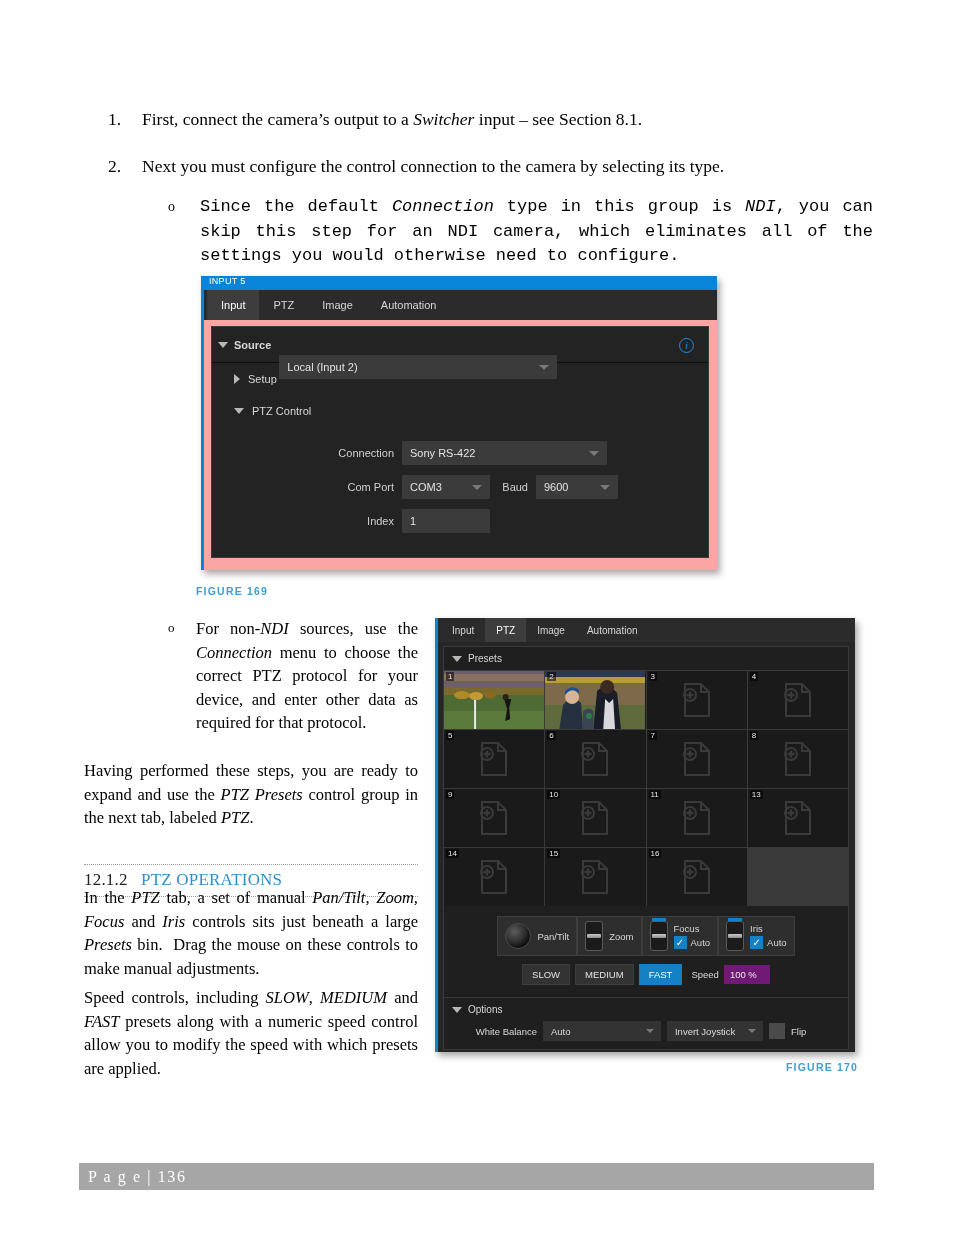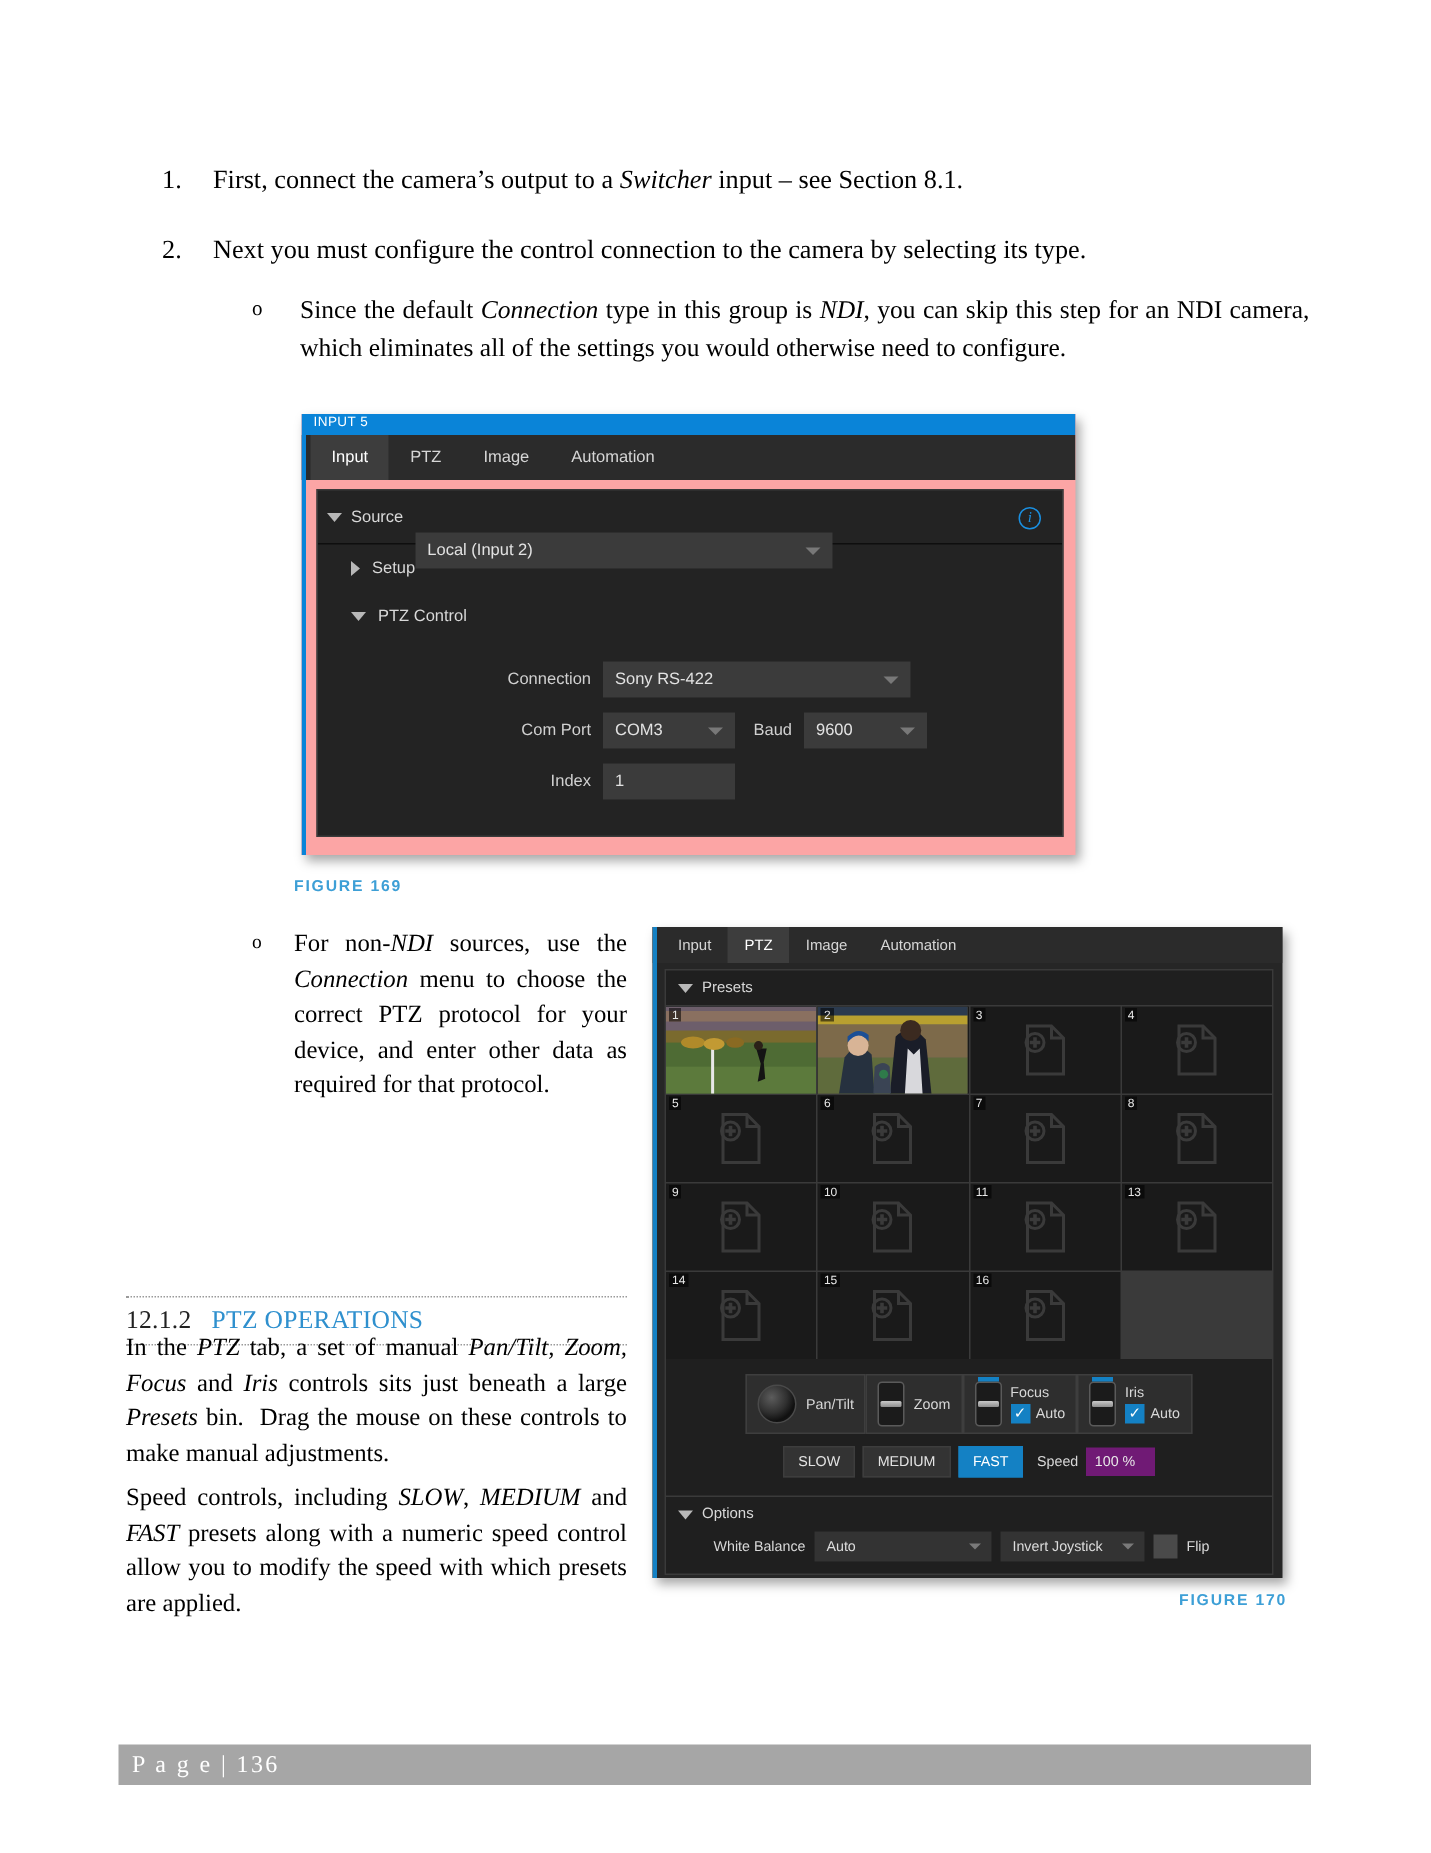--- a/index.html
+++ b/index.html
@@ -17,21 +17,21 @@
   .page { position:absolute; inset:0; }
 
   .numlist { position:absolute; left:108px; top:108px; width:770px; }
   .numitem { display:flex; font-size:17.5px; line-height:1.35; margin-bottom:23px; }
   .numitem .marker { width:34px; flex:none; }
   .numitem .body { flex:1; }
 
   .subitem { position:absolute; left:168px; top:195px; width:705px;
              display:flex; font-size:17px; line-height:1.45; }
   .subitem .marker { width:32px; flex:none; font-size:14px; padding-top:2px;}
-  .subitem .body { flex:1; text-align:justify; }
+  .subitem .body { flex:1; text-align:justify;font-family:Liberation Mono, monospace; }
 
   em, .it { font-style: italic; }
 
   
   .fig169 {
     position:absolute; left:201px; top:276px; width:516px; height:294px;
     background:#fca5a5;
     box-shadow: 3px 4px 7px rgba(0,0,0,.35);
     overflow:hidden;
   }
@@ -207,21 +207,21 @@
     <div class="tabbar">
       <div class="tab active">Input</div>
       <div class="tab">PTZ</div>
       <div class="tab">Image</div>
       <div class="tab">Automation</div>
     </div>
 
     <div class="f169-body">
       <div class="src-row">
         <div class="tri down"></div>
-        <div class="lbl" style="margin-right:8px;">Source</div>
+        <div class="lbl" style="margin-right:8px;font-weight:bold;">Source</div>
         <div class="combo" style="width:278px;margin-top:44px;">
           <span>Local (Input 2)</span>
           <span class="caret"></span>
         </div>
         <div class="info-circle">i</div>
       </div>
 
       <div class="grp-row">
         <div class="tri right"></div>
         <div class="lbl">Setup</div>
@@ -264,20 +264,21 @@
     </div>
   </div>
 
   <div class="figcap" style="left:196px; top:585px;">FIGURE 169</div>
 
   <div class="subitem2">
     <div class="marker">o</div>
     <div class="body">For non-<em>NDI</em> sources, use the <em>Connection</em> menu to choose the correct PTZ protocol for your device, and enter other data as required for that protocol.</div>
   </div>
 
+  <div class="para" style="left:84px; top:759px; width:334px;">Having performed these steps, you are ready to expand and use the <em>PTZ Presets</em> control group in the next tab, labeled <em>PTZ</em>.</div>
 
   <div class="sechead">
     <span class="num">12.1.2</span>
     <span>&nbsp;</span>
     <span class="ttl">PTZ OPERATIONS</span>
   </div>
 
   <div class="para" style="left:84px; top:886px; width:334px;">In the <em>PTZ</em> tab, a set of manual <em>Pan/Tilt, Zoom, Focus</em> and <em>Iris</em> controls sits just beneath a large <em>Presets</em> bin.&nbsp; Drag the mouse on these controls to make manual adjustments.</div>
 
   <div class="para" style="left:84px; top:986px; width:334px;">Speed controls, including <em>SLOW</em>, <em>MEDIUM</em> and <em>FAST</em> presets along with a numeric speed control allow you to modify the speed with which presets are applied.</div>

